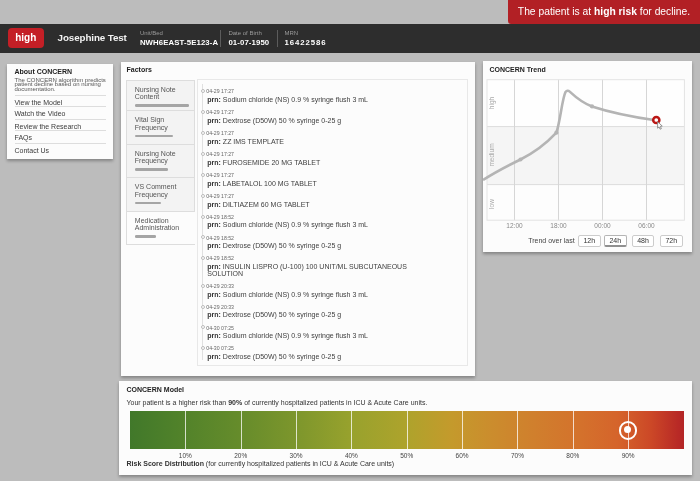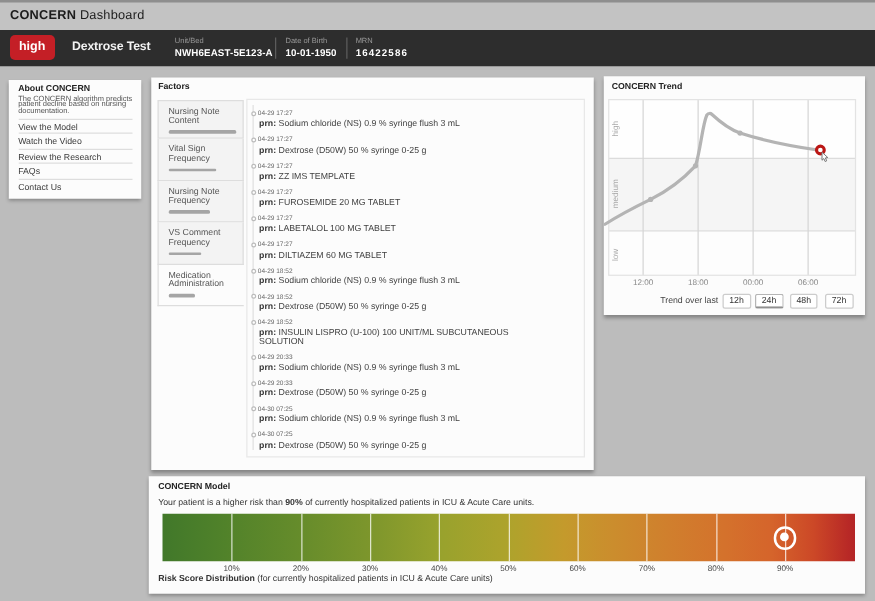--- a/index.html
+++ b/index.html
@@ -57,31 +57,29 @@
     background:linear-gradient(90deg,#41782a 0%,#4f812a 8%,#668c2b 20%,#7d962c 30%,#98a22d 40%,#aea32c 50%,#c49a2c 58%,#cb8d2d 65%,#d07f2d 73%,#d4722c 81%,#d5642b 88%,#cc4827 94%,#b82926 99%,#b32526 100%); }
   .tick { position:absolute; top:0; width:1px; height:37.2px; background:rgba(255,255,255,0.75); }
   .glab { position:absolute; top:70.5px; width:30px; margin-left:-15px; text-align:center; font-size:6.5px; color:#444; }
   #mfoot { position:absolute; left:7.5px; top:79px; font-size:7px; color:#333; }
   #marker { position:absolute; left:499.9px; top:39.9px; width:18.6px; height:18.6px; border:2.9px solid #fff; border-radius:50%; }
   #marker:after { content:""; position:absolute; left:2.7px; top:2.7px; width:7.4px; height:7.4px; background:#fff; border-radius:50%; }
 </style>
 </head>
 <body>
 <div id="page">
-  <div id="topbar" class="abs">
-      <div class="t"><b>CONCERN</b> Dashboard</div>
-    </div>
+  <div id="alert" class="abs">The patient is at <b>high risk</b> for decline.</div>
   <div id="dark" class="abs">
     <div id="badge">high</div>
-    <div id="pname">Dextrose Test</div>
+    <div id="pname">Josephine Test</div>
     <div class="hlab" style="left:139.9px">Unit/Bed</div>
     <div class="hval" style="left:139.9px">NWH6EAST-5E123-A</div>
     <div class="hdiv" style="left:220.2px"></div>
     <div class="hlab" style="left:228.4px">Date of Birth</div>
-    <div class="hval" style="left:228.4px">10-01-1950</div>
+    <div class="hval" style="left:228.4px">01-07-1950</div>
     <div class="hdiv" style="left:276.8px"></div>
     <div class="hlab" style="left:284.5px">MRN</div>
     <div class="hval" style="left:284.5px; letter-spacing:0.9px">16422586</div>
   </div>
 
   <div id="sidebar" class="card">
     <h3>About CONCERN</h3>
     <p>The CONCERN algorithm predicts patient decline based on nursing documentation.</p>
     <div class="slink" style="top:30.9px">View the Model</div>
     <div class="slink" style="top:42.3px">Watch the Video</div>

